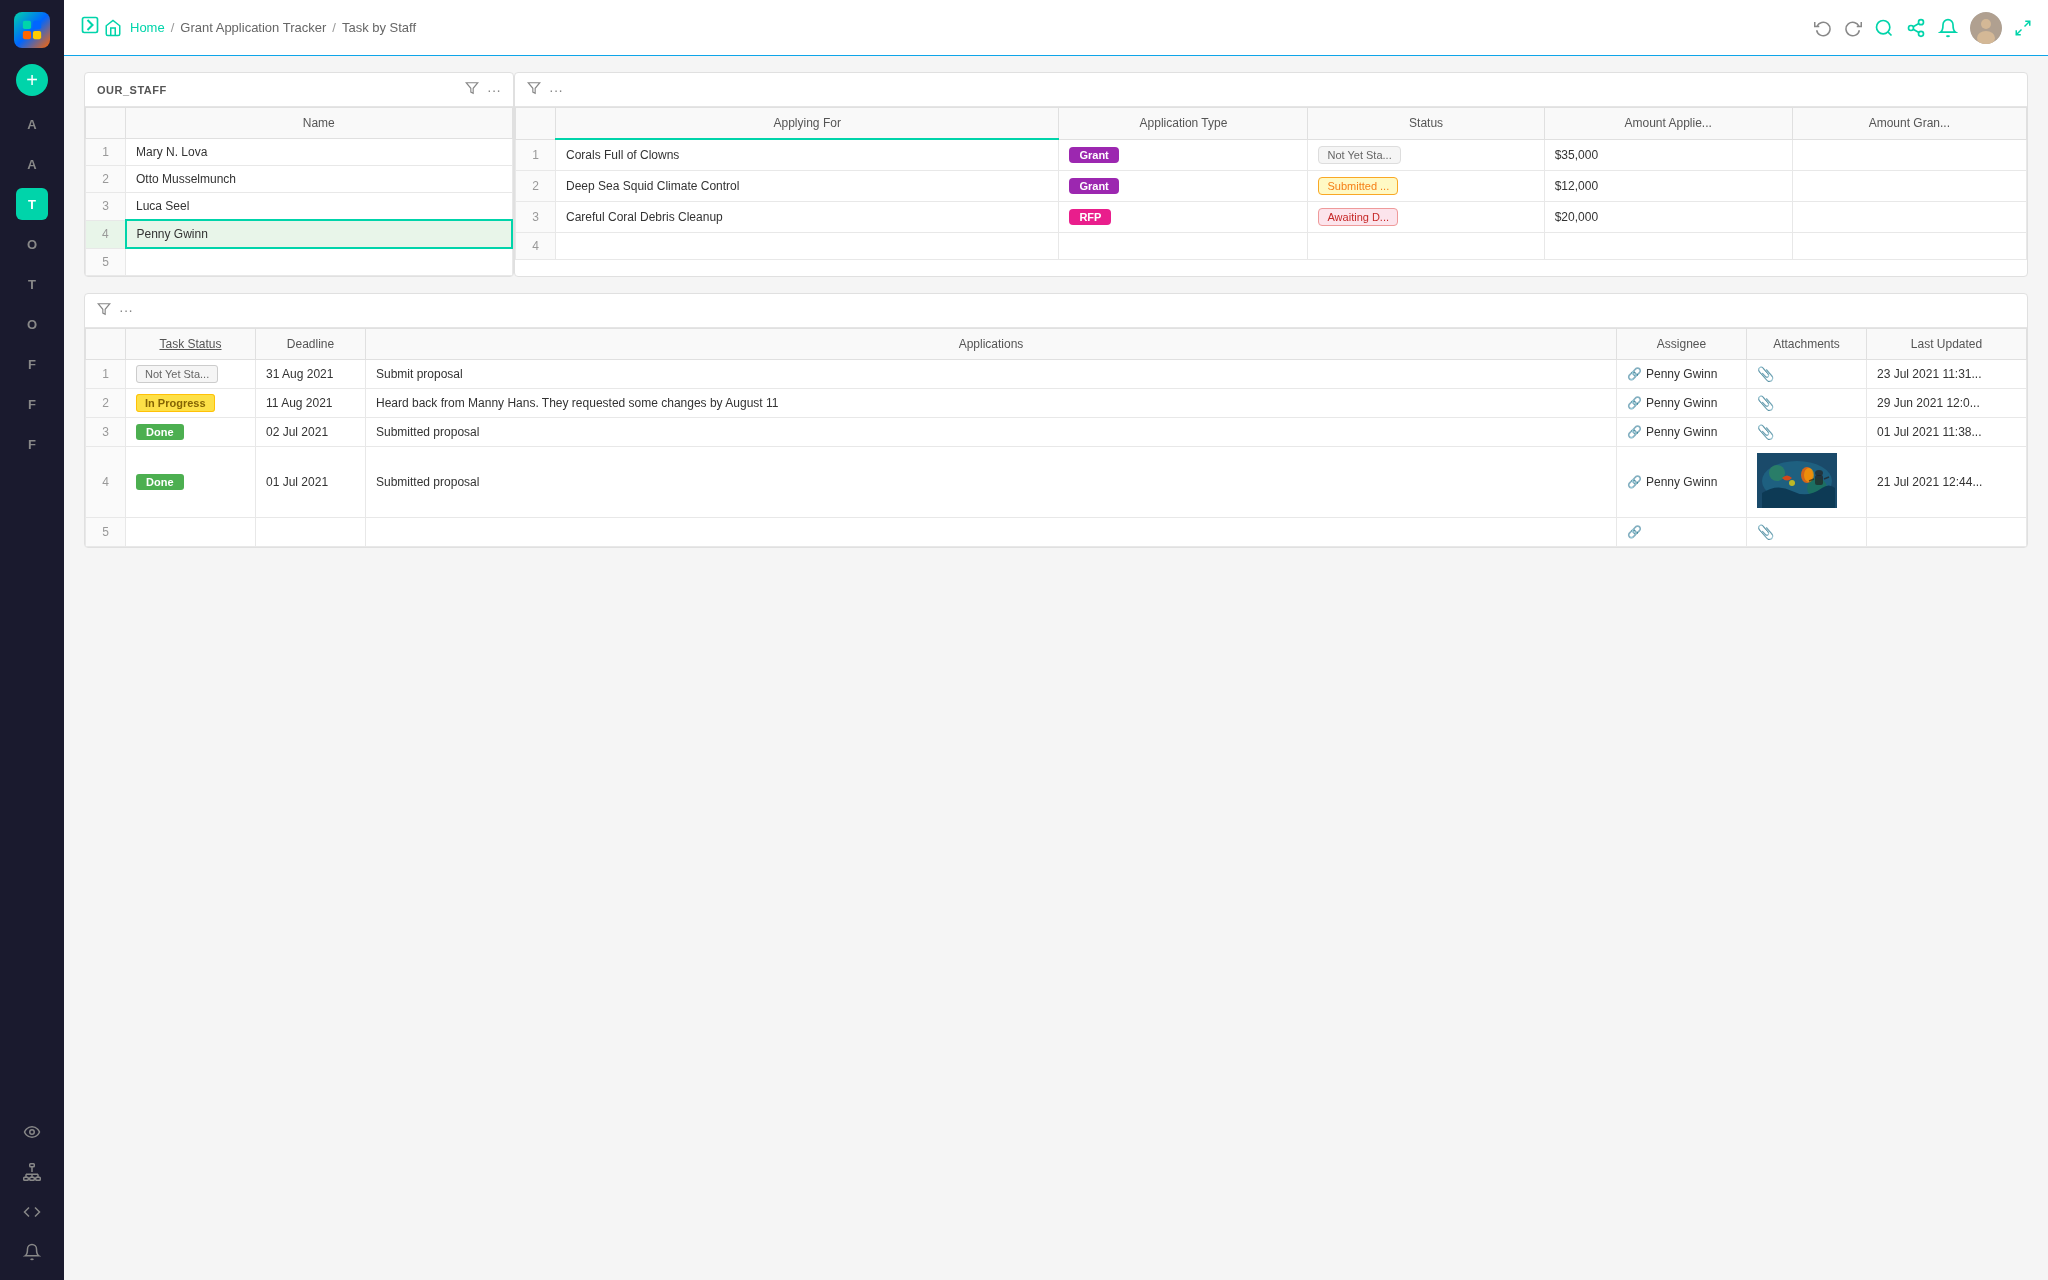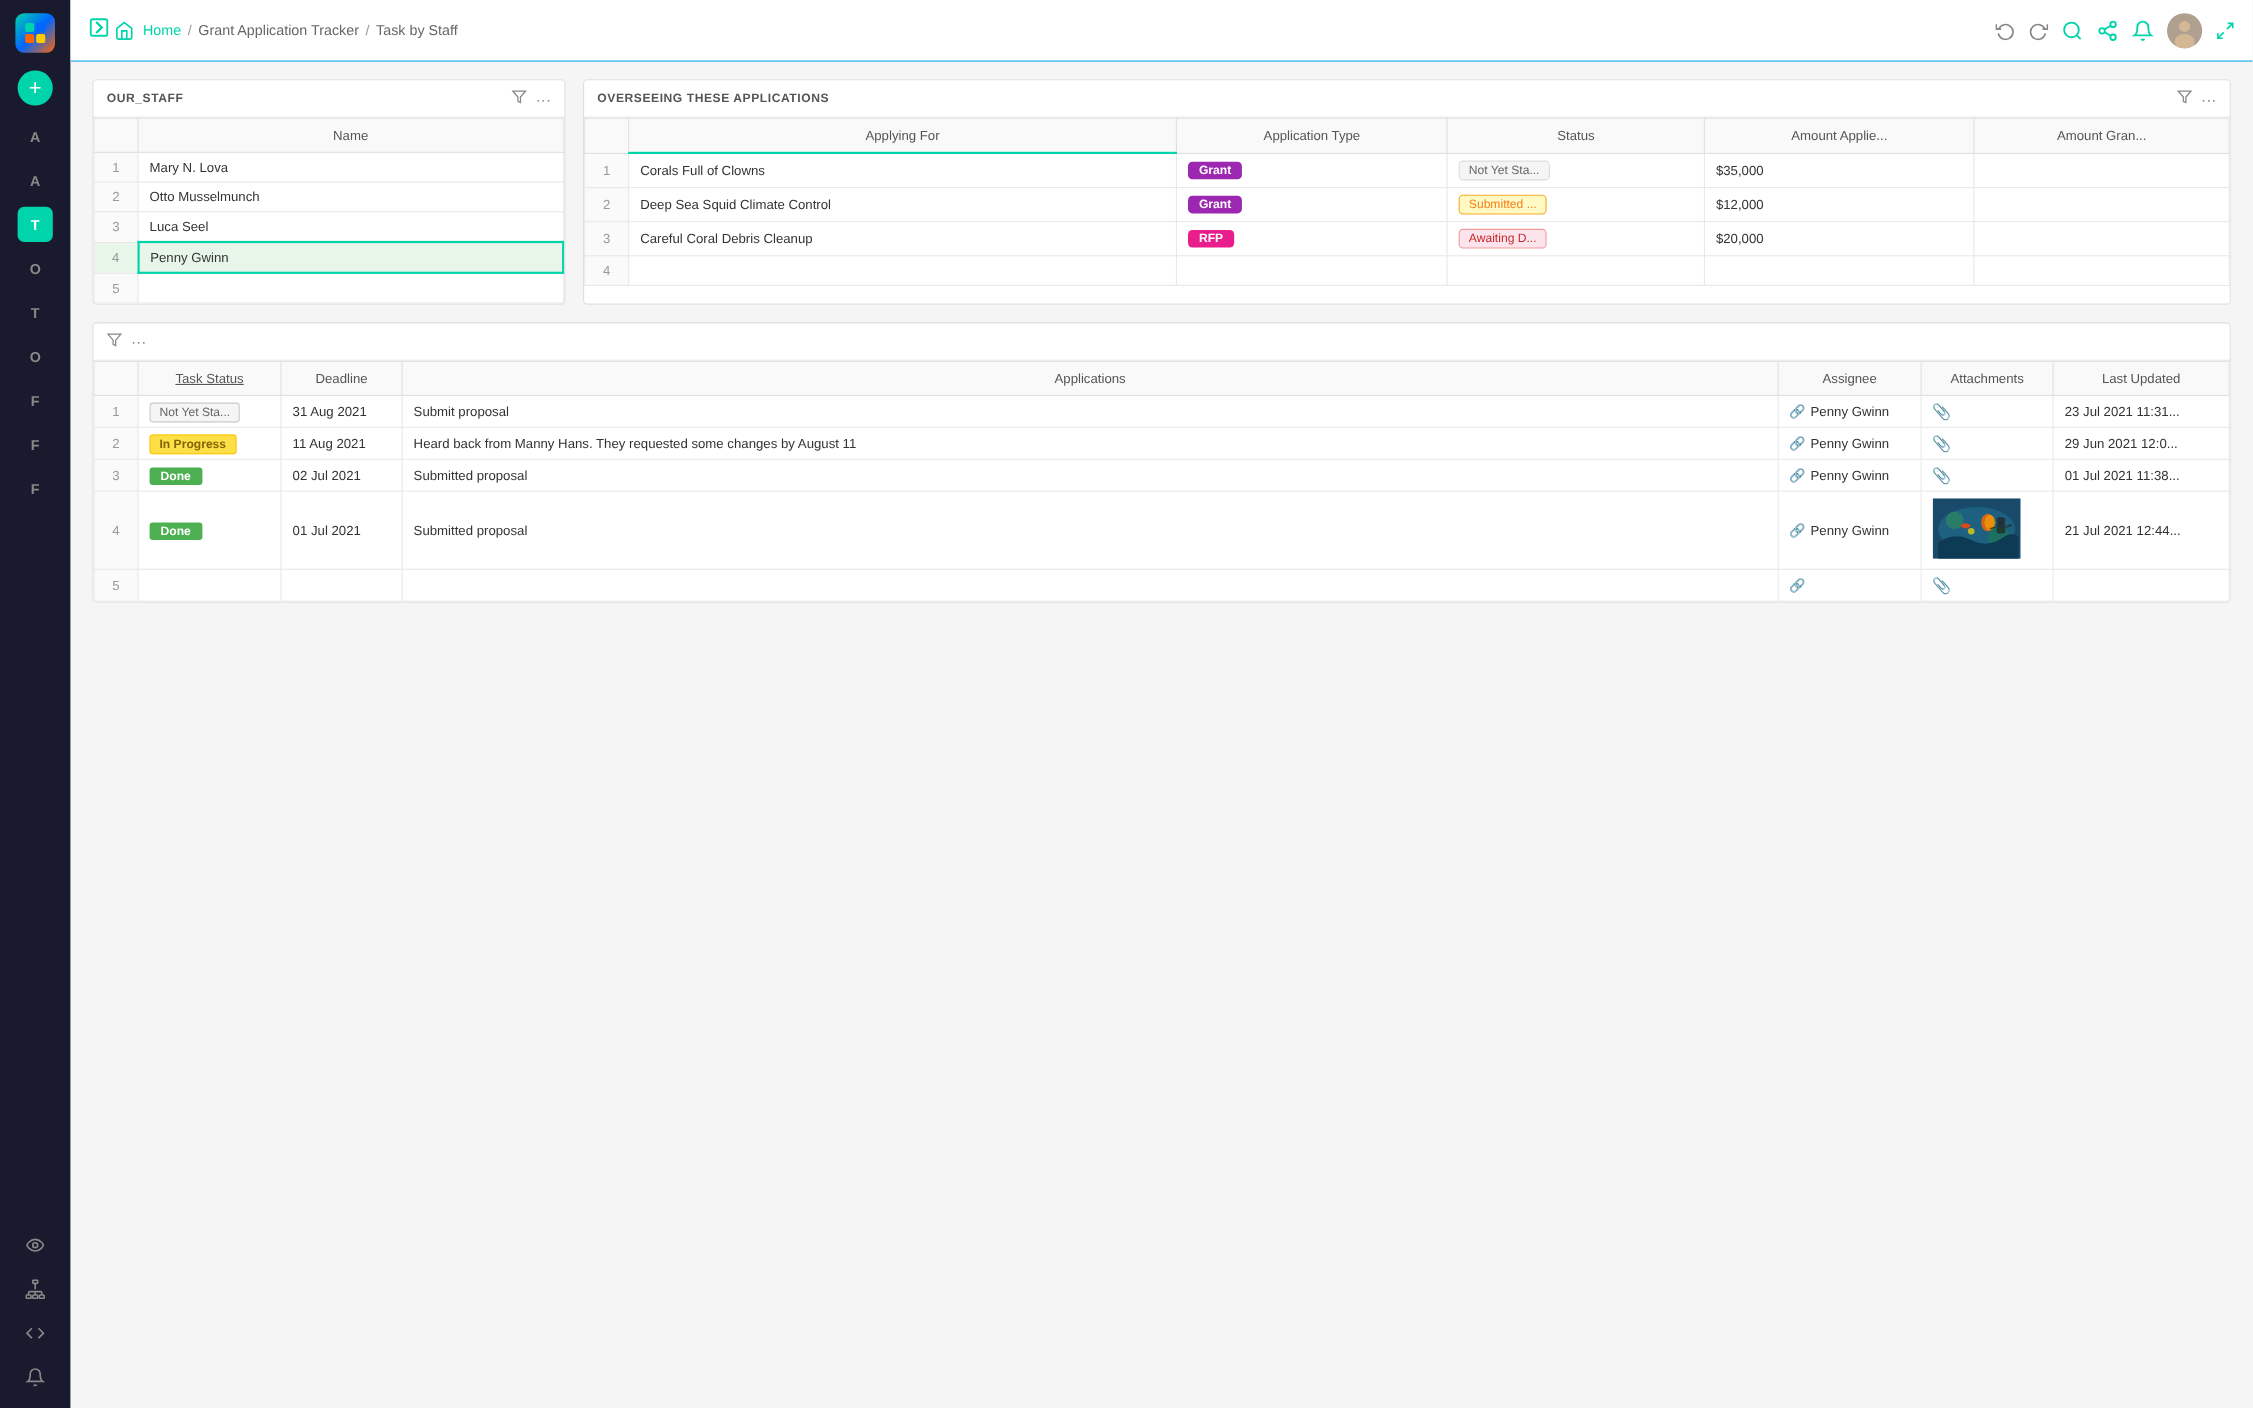--- a/index.html
+++ b/index.html
@@ -43,21 +43,21 @@
 
     
     .table-wrap { overflow-x: auto; }
     table { width: 100%; border-collapse: collapse; }
     th { background: #f9f9f9; border: 1px solid #e0e0e0; padding: 8px 10px; font-weight: 500; color: #555; font-size: 12px; text-align: center; }
     td { border: 1px solid #e8e8e8; padding: 6px 10px; font-size: 12px; color: #333; }
     .row-num { color: #999; text-align: center; width: 40px; background: #fafafa; }
     .selected-row td { background: #e8f5e9 !important; }
 
     
-    .top-grid { display: grid; grid-template-columns: 430px 1fr; gap: 16px; }
+    .top-grid { display: grid; grid-template-columns: 430px 1fr; }
 
     
     .badge { display: inline-block; padding: 2px 10px; border-radius: 4px; font-size: 11px; font-weight: 600; color: white; }
     .badge-grant { background: #9c27b0; }
     .badge-rfp { background: #e91e8c; }
     .status-badge { display: inline-block; padding: 2px 8px; border-radius: 4px; font-size: 11px; }
     .status-not-yet { background: #f5f5f5; color: #666; border: 1px solid #ddd; }
     .status-submitted { background: #fff9c4; color: #f57f17; border: 1px solid #f9a825; }
     .status-awaiting { background: #fce4ec; color: #c62828; border: 1px solid #ef9a9a; }
     .task-status-not-yet { background: #f5f5f5; color: #666; border: 1px solid #ccc; border-radius: 3px; padding: 2px 8px; font-size: 11px; }
@@ -252,21 +252,20 @@
     <td class="row-num">5</td>
     <td style=""></td>
   </tr>
               </tbody>
           </table>
         </div>
       </div>
 
       <div class="section">
         <div class="section-header">
-          <span class="section-title">Overseeing These Applications</span>
           <div class="section-actions">
             <span class="filter-icon">
               <svg width="14" height="14" viewBox="0 0 24 24" fill="none" stroke="currentColor" stroke-width="2">
                   <polygon points="22 3 2 3 10 12.46 10 19 14 21 14 12.46 22 3"></polygon>
                 </svg>
             </span>
             <span class="more-icon">···</span>
           </div>
         </div>
         <div class="table-wrap">

